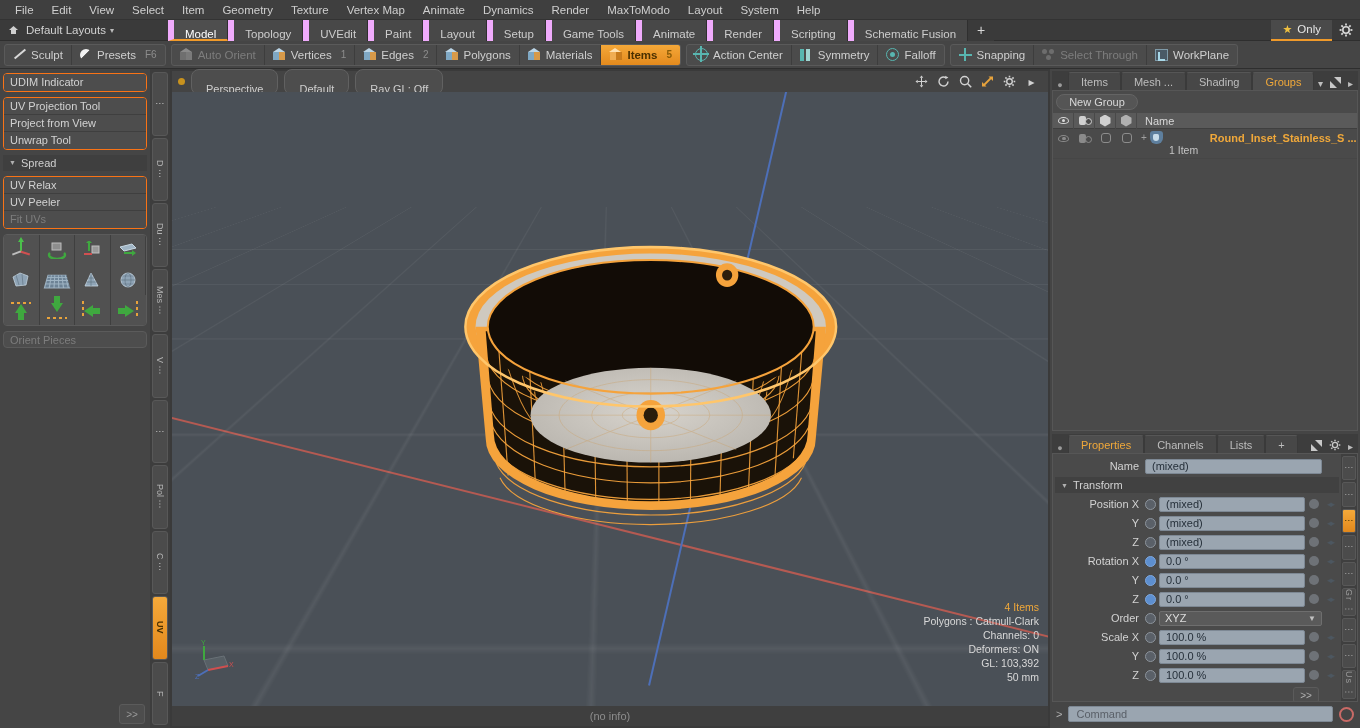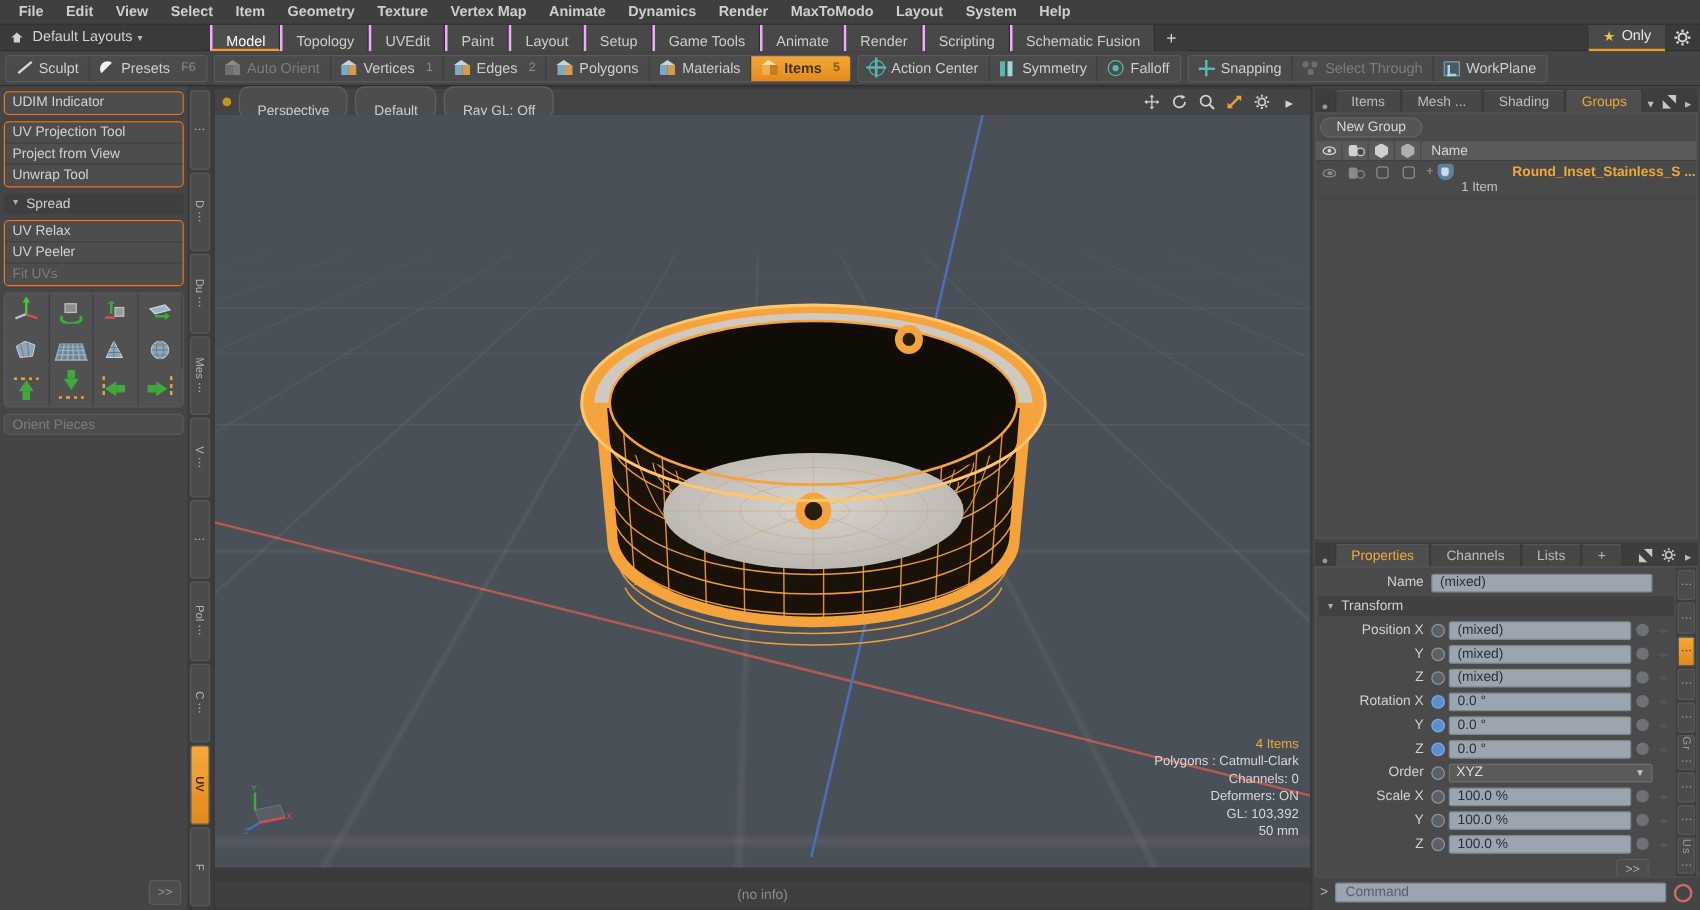--- a/index.html
+++ b/index.html
@@ -27,33 +27,33 @@
     border-left:2px solid #d8eef5; border-right:2px solid #d8eef5;
     transform:skewX(-12deg);
   }
   .title-text { font-size:12px; color:#d6d6d6; white-space:nowrap; }
   .title-btns { margin-left:auto; display:flex; height:24px; }
   .tbtn { width:45px; height:24px; display:flex; align-items:center; justify-content:center;
           color:#d0d0d0; font-size:13px; }
 
   
   .menubar { height:20px; background:#3f3f3f; display:flex; align-items:center;
-             border-bottom:1px solid #333; flex:0 0 20px; padding-left:6px;font-weight:bold; }
+             border-bottom:1px solid #333; flex:0 0 20px; padding-left:6px; }
   .menu-item { padding:0 9px; height:20px; line-height:20px; font-size:11.5px; color:#cfcfcf; white-space:nowrap; }
 
   
   .layoutbar { height:21px; background:#3a3a3a; display:flex; align-items:center;
                border-bottom:1px solid #2e2e2e; flex:0 0 21px; }
   .lay-home { width:26px; height:21px; display:flex; align-items:center; justify-content:center; }
   .lay-label { font-size:11.5px; color:#d2d2d2; padding-right:4px; white-space:nowrap;}
   .lay-caret { font-size:8px; color:#bbb; }
   .lay-tabs { display:flex; height:21px; margin-left:54px; }
   .lay-tab {
     padding:4px 11px; height:21px; line-height:20px; font-size:11.5px; color:#cdcdcd;
-    background:#484848; border-left:2px solid #f0abfc; border-right:1px solid #2f2f2f;
+    background:#484848; border-left:6px solid #f0abfc; border-right:1px solid #2f2f2f;
     white-space:nowrap;
   }
   .lay-tab.active { color:#fff; border-bottom:2px solid #f09a2a; background:#4e4e4e; }
   .lay-plus { width:26px; height:21px; display:flex; align-items:center; justify-content:center;
               font-size:14px; color:#d8d8d8; background:#3a3a3a;}
   .lay-right { margin-left:auto; display:flex; align-items:center; height:21px; }
   .only-btn { display:flex; align-items:center; gap:5px; background:#4a4a4a; height:21px;
               padding:0 11px; border-bottom:2px solid #f09a2a; }
   .only-btn span { font-size:11.5px; color:#e6e6e6;text-align:center; }
   .star { color:#f0c040; font-size:11px; }
@@ -176,21 +176,21 @@
     transform-origin:50% 42%;
   }
   .axis-red{position:absolute;left:0;top:0;width:100%;height:2px;background:#b55a52;
             transform-origin:0 0;}
   .axis-blue{position:absolute;background:#4d6fb8;width:2px;transform-origin:50% 0;}
   .stats{position:absolute;right:9px;bottom:22px;text-align:right;font-size:10.5px;
          color:#d8d8d8;line-height:14px;}
   .stats .hl{color:#f0a83a;}
   .axisgizmo{position:absolute;left:22px;bottom:26px;width:44px;height:40px;}
   .vpfoot{height:20px;background:#3f3f3f;display:flex;align-items:center;justify-content:center;
-          font-size:11px;color:#8d8d8d;flex:0 0 20px;margin-top:12px;}
+          font-size:11px;color:#8d8d8d;flex:0 0 20px;}
 
   
   .rightpanel{width:310px;flex:0 0 310px;background:#454545;display:flex;flex-direction:column;padding:2px;}
   .rp-tabs{height:19px;display:flex;align-items:flex-end;background:#3d3d3d;flex:0 0 19px;}
   .rp-dot{width:16px;display:flex;align-items:center;justify-content:center;color:#9a9a9a;font-size:9px;}
   .rtab{padding:0 12px;height:18px;line-height:18px;font-size:11px;color:#bdbdbd;background:#474747;
         border-left:1px solid #3a3a3a;border-right:1px solid #3a3a3a;border-top:1px solid #565656;
         border-radius:3px 3px 0 0;white-space:nowrap;}
   .rtab.on{color:#f0a83a;background:#4e4e4e;}
   .rp-tr{margin-left:auto;display:flex;align-items:center;gap:7px;padding-right:5px;color:#bdbdbd;font-size:10px;}

